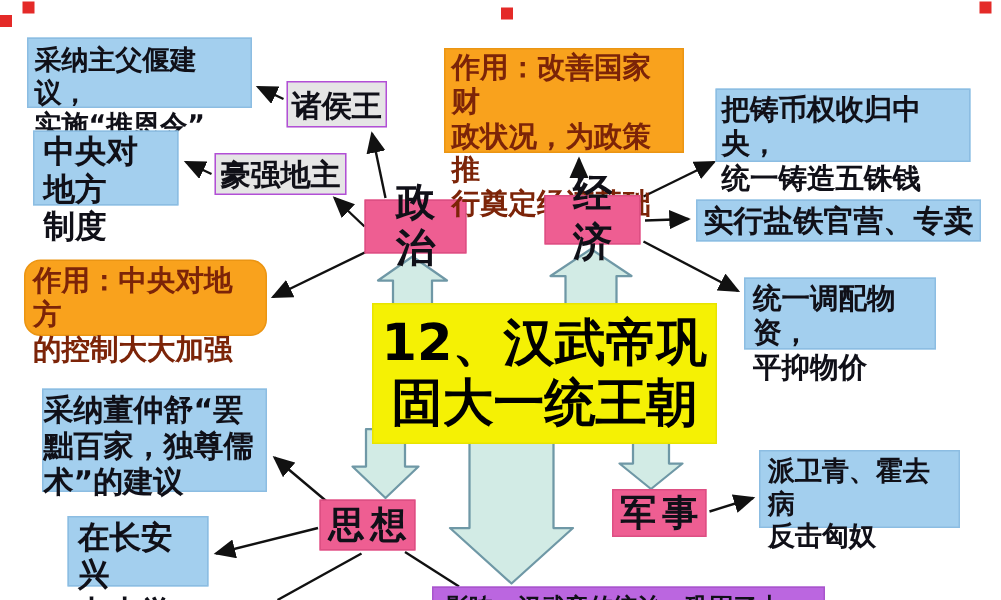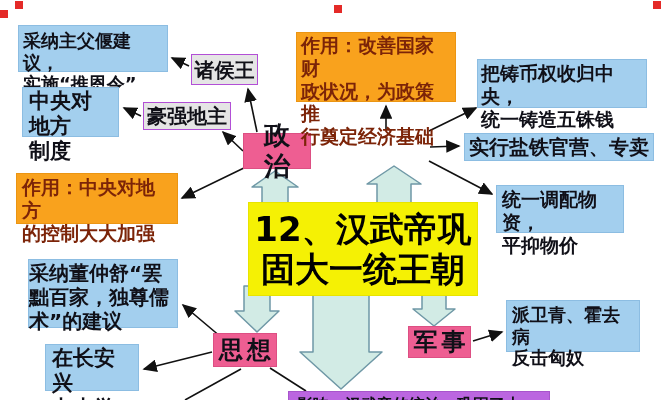--- a/index.html
+++ b/index.html
@@ -27,21 +27,21 @@
   .center{display:flex;align-items:center;justify-content:center;text-align:center;}
   svg.layer{position:absolute;left:0;top:0;}
   .red-sq{position:absolute;width:8px;height:8px;background:#e42a28;}
 
   
   #b-tuienling   {left:18px;  top:25px;  width:150px; height:47px; font-size:18px; padding:4px 4px;}
   #b-zhuhouwang  {left:191px; top:54px;  width:67px;  height:31px; font-size:20px;}
   #b-cishi       {left:22px;  top:87px;  width:97px;  height:50px; font-size:21px; padding:1px 6px;}
   #b-haoqiang    {left:143px; top:102px; width:88px;  height:28px; font-size:20px;}
   #b-zhengzhi    {left:243px; top:133px; width:68px;  height:36px; font-size:26px; letter-spacing:5px; padding-left:5px;}
-  #b-zuoyong-l   {left:16px;  top:173px; width:162px; height:51px; font-size:19px; padding:2px 5px;}
+  #b-zuoyong-l   {left:16px;  top:173px; width:162px; height:51px; font-size:19px; padding:2px 5px;border-radius:11px;}
   #b-zuoyong-t   {left:296px; top:32px;  width:160px; height:70px; font-size:19px; padding:1px 4px;}
   #b-jingji      {left:363px; top:130px; width:64px;  height:33px; font-size:26px; letter-spacing:4px; padding-left:4px;}
   #b-zhubi       {left:477px; top:59px;  width:170px; height:49px; font-size:19px; padding:2px 3px;}
   #b-yantie      {left:464px; top:133px; width:190px; height:28px; font-size:20px;}
   #b-tiaopei     {left:496px; top:185px; width:128px; height:48px; font-size:19px; padding:2px 5px;}
   #b-title       {left:237px; top:202px; width:230px; height:94px; font-size:34px; line-height:1.18; color:#000;margin-left:11px;}
   #b-dongzhongshu{left:28px;  top:259px; width:150px; height:69px; font-size:20px; padding:1px 0;}
   #b-taixue      {left:45px;  top:344px; width:94px;  height:47px; font-size:21px; padding:1px 6px;}
   #b-sixiang     {left:213px; top:333px; width:64px;  height:34px; font-size:24px; letter-spacing:4px; padding-left:4px;}
   #b-junshi      {left:408px; top:326px; width:63px;  height:32px; font-size:24px; letter-spacing:4px; padding-left:4px;}
@@ -103,20 +103,21 @@
 
   <div id="b-zhengzhi" class="box pink center">政治</div>
 
   <div id="b-zuoyong-l" class="box orange">作用：中央对地方
 的控制大大加强</div>
 
   <div id="b-zuoyong-t" class="box orange">作用：改善国家财
 政状况，为政策推
 行奠定经济基础</div>
 
+  <div id="b-jingji" class="box pink center">经济</div>
 
   <div id="b-zhubi" class="box blue">把铸币权收归中央，
 统一铸造五铢钱</div>
 
   <div id="b-yantie" class="box blue center">实行盐铁官营、专卖</div>
 
   <div id="b-tiaopei" class="box blue">统一调配物资，
 平抑物价</div>
 
   <div id="b-title" class="box yellow center">12、汉武帝巩

